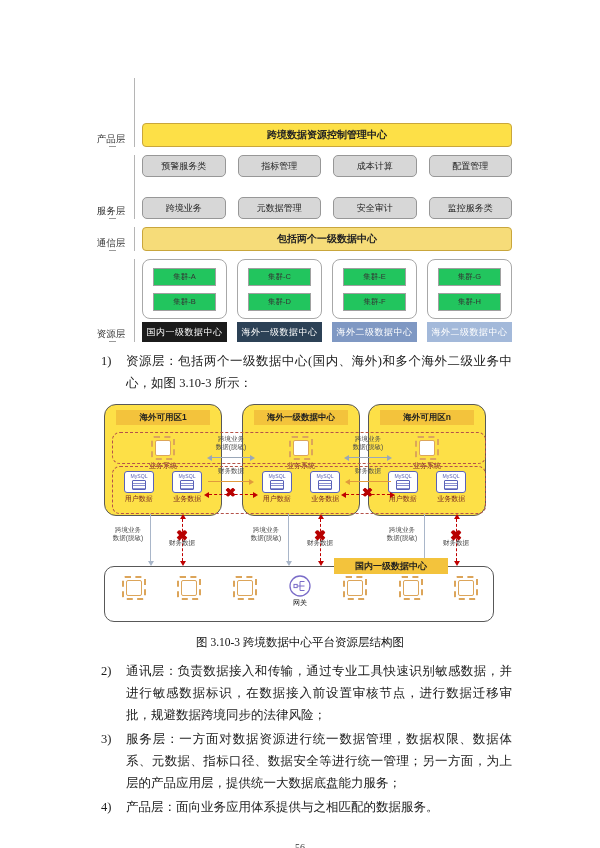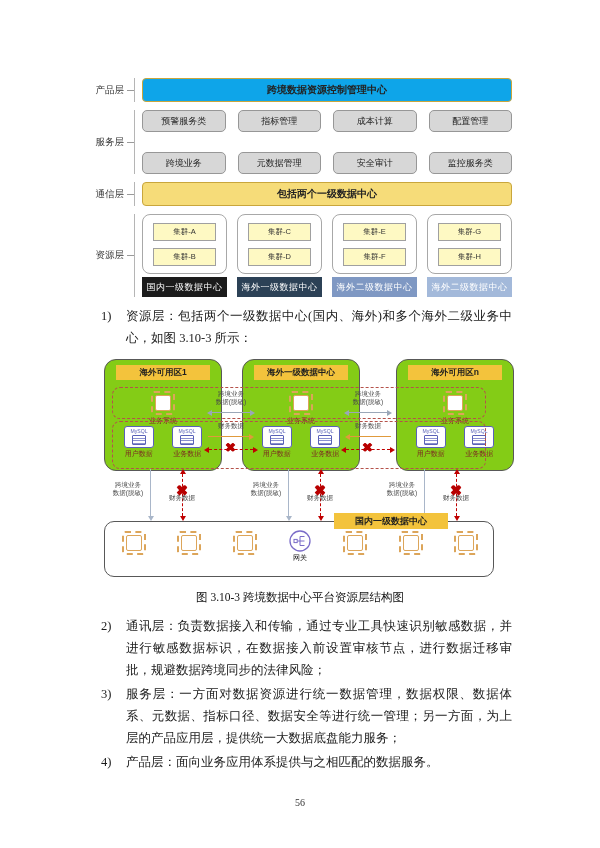--- a/index.html
+++ b/index.html
@@ -4,51 +4,51 @@
 <style>
   html,body{margin:0;padding:0;}
   body{width:600px;height:848px;background:#ffffff;position:relative;
        font-family:"Liberation Serif","DejaVu Serif",serif;color:#1a1a1a;}
   .content{padding:78px 88px 0 88px;}
 
   
   .fig1{font-family:"Liberation Sans","DejaVu Sans",sans-serif;}
   .d1-row{display:flex;align-items:stretch;margin-bottom:8px;}
   .d1-lab{width:46px;display:flex;align-items:center;justify-content:flex-end;
-          font-size:9.5px;color:#333;}
+          font-size:9.5px;color:#333;flex-direction:column;}
   .d1-lab .tick{display:inline-block;width:7px;height:1px;background:#9a9a9a;margin-left:3px;}
   .d1-br{width:1px;background:#b5b5b5;margin-right:7px;}
   .ybar{flex:1;height:22px;border:1px solid #c9a63c;border-radius:4px;
         display:flex;align-items:center;justify-content:center;
         font-size:10px;font-weight:bold;color:#222;}
   .svc-grid{flex:1;display:grid;grid-template-columns:repeat(4,1fr);gap:20px 12px;}
   .svc-btn{height:20px;background:#d7d7d7;border:1px solid #979797;border-radius:5px;
            display:flex;align-items:center;justify-content:center;font-size:9px;color:#222;}
   .res-grid{flex:1;display:grid;grid-template-columns:repeat(4,1fr);gap:10px;}
   .res-col{display:flex;flex-direction:column;}
   .res-box{border:1px solid #a8a8a8;border-radius:8px;background:#fff;
            padding:8px 10px 7px 10px;display:flex;flex-direction:column;gap:7px;}
-  .cluster{height:16px;background:#fef9c3;border:1px solid #a0a0a0;
+  .cluster{height:16px;background:#22c55e;border:1px solid #a0a0a0;
            display:flex;align-items:center;justify-content:center;font-size:7.5px;color:#333;}
   .res-foot{height:20px;margin-top:3px;display:flex;align-items:center;justify-content:center;
             font-size:9px;color:#fff;letter-spacing:0.5px;}
 
   .caption{text-align:center;font-size:11.5px;margin:13px 0 10px 0;color:#111;}
   .para{position:relative;padding-left:38px;font-size:12.5px;line-height:22px;
         text-align:justify;margin-bottom:2px;}
   .para .pnum{position:absolute;left:13px;top:0;}
   .heading{font-size:13px;font-weight:bold;margin:6px 0 0 12px;}
   .pageno{text-align:center;font-size:10px;margin-top:24px;color:#333;}
 
   
   .fig2{position:relative;width:392px;height:218px;margin:10px 0 0 16px;
         font-family:"Liberation Sans","DejaVu Sans",sans-serif;}
-  .region{position:absolute;top:0;height:110px;width:116px;background:#84cc16;
+  .region{position:absolute;top:0;height:110px;width:116px;background:#fde047;
           border:1.5px solid #585858;border-radius:12px;z-index:1;}
-  .rg1{left:0;} .rg2{left:138px;} .rg3{left:292px;}
+  .rg1{left:0;} .rg2{left:138px;} .rg3{left:264px;}
   .rtitle{position:absolute;top:5px;left:11px;right:11px;height:15px;background:#f3c33c;
           display:flex;align-items:center;justify-content:center;
           font-size:8.5px;font-weight:bold;color:#1f1f1f;white-space:nowrap;}
   .band{position:absolute;left:8px;right:10px;border:1px dashed #b5524a;border-radius:8px;
         z-index:2;pointer-events:none;}
   .band1{top:28px;height:30px;}
   .band2{top:62px;height:46px;}
   .syswrap{position:absolute;top:31px;left:0;right:0;display:flex;flex-direction:column;
            align-items:center;z-index:3;}
   .chip{width:16px;height:16px;border:2px dashed #dca55a;border-radius:3px;padding:2px;background:transparent;}
@@ -101,21 +101,21 @@
 <div class="content">
 
   <div class="fig1">
 
     <div class="d1-row">
       <div class="d1-lab">
         <span>产品层</span>
           <span class="tick"></span>
       </div>
       <div class="d1-br"></div>
-      <div class="ybar" style="background: #0ea5e9;">跨境数据资源控制管理中心</div>
+      <div class="ybar" style="background: #fde047; margin-top: 45px;">跨境数据资源控制管理中心</div>
     </div>
 
     <div class="d1-row">
       <div class="d1-lab">
         <span>服务层</span>
           <span class="tick"></span>
       </div>
       <div class="d1-br"></div>
       <div class="svc-grid">
         <div class="svc-btn">预警服务类</div>

